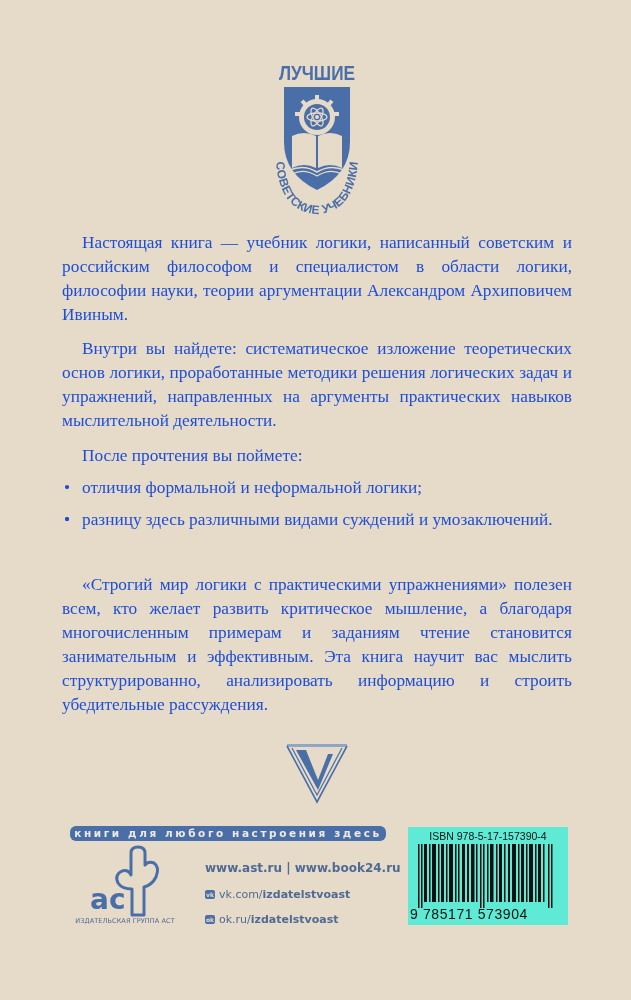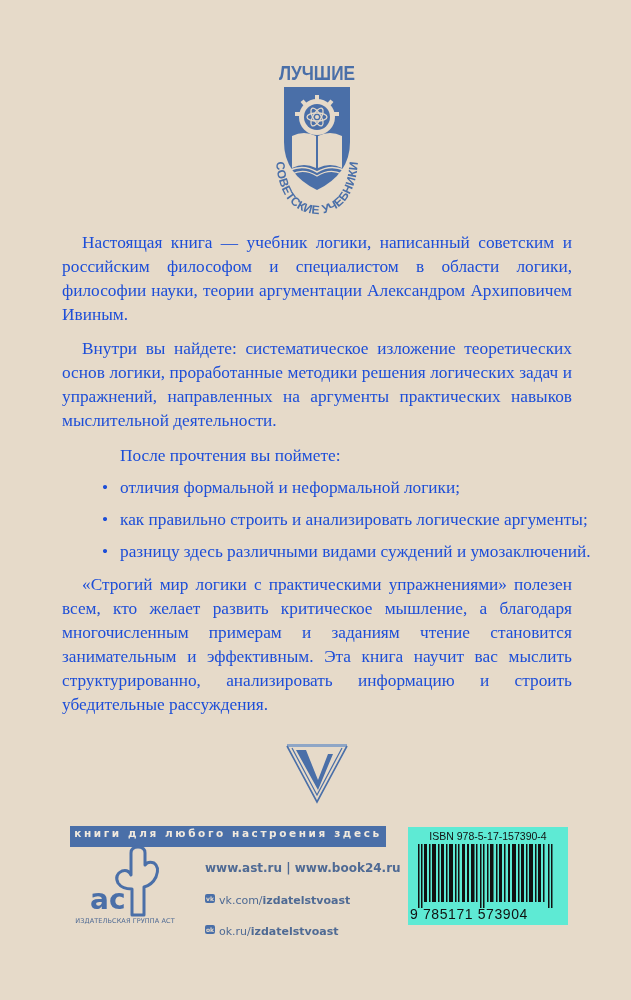--- a/index.html
+++ b/index.html
@@ -46,21 +46,21 @@
       position: absolute;
       left: 62px;
       width: 510px;
       font-size: 17.3px;
       line-height: 24px;
       text-align: justify;
       color: #1d4ed8;
     }
     .p1 { top: 231px; }
     .p2 { top: 337px; }
-    .p3 { top: 444px; margin-left: 38px; }
+    .p3 { top: 444px; }
     .p4 { top: 573px; }
     .indent { text-indent: 20px; }
     .bullet-list {
       margin: 0;
       padding: 0;
       list-style: none;
     }
     .bullet-list li {
       position: relative;
       padding-left: 20px;
@@ -79,31 +79,32 @@
       left: 284px;
       top: 742px;
       width: 66px;
       height: 62px;
     }
     .tagline-bar {
       position: absolute;
       left: 70px;
       top: 826px;
       width: 316px;
-      height: 21px;
+      height: 15px;
       background: #4a6fa8;
       color: #f0e9de;
       font-family: "DejaVu Sans", sans-serif;
       font-weight: bold;
       font-size: 10.5px;
       line-height: 15px;
       letter-spacing: 2.6px;
       text-align: center;
       white-space: nowrap;
       overflow: hidden;
+      border-radius: 6px;
     }
     .ast-logo {
       position: absolute;
       left: 88px;
       top: 845px;
       width: 80px;
       height: 72px;
     }
     .ast-caption {
       position: absolute;
@@ -125,22 +126,23 @@
       color: #4f6a94;
     }
     .links .site {
       font-weight: bold;
       font-size: 12px;
       white-space: nowrap;
       line-height: 16px;
     }
     .links .social {
       display: flex;
+      align-items: center;
       font-size: 11px;
-      margin-top: 18px;
+      margin-top: 12px;
       white-space: nowrap;
       line-height: 13px;
     }
     .links .social b {
       font-weight: bold;
     }
     .social-icon {
       display: inline-block;
       width: 10px;
       height: 9px;
@@ -234,21 +236,21 @@
 </div>
 
 <div class="text-block p1 indent">Настоящая книга — учебник логики, написанный советским и российским философом и специалистом в области логики, философии науки, теории аргументации Александром Архиповичем Ивиным.</div>
 
 <div class="text-block p2 indent">Внутри вы найдете: систематическое изложение теоретических основ логики, проработанные методики решения логических задач и упражнений, направленных на аргументы практических навыков мыслительной деятельности.</div>
 
 <div class="text-block p3">
   <div class="intro-line">После прочтения вы поймете:</div>
   <ul class="bullet-list">
     <li><span class="dot">•</span><span>отличия формальной и неформальной логики;</span></li>
-    <li><span class="dot">•</span><span>как правильно строить и анализировать логические аргументы;</span></li>
+    <li><span class="dot">•</span></li>
     <li><span class="dot">•</span><span>разницу здесь различными видами суждений и умозаключений.</span></li>
   </ul>
 </div>
 
 <div class="text-block p4 indent">«Строгий мир логики с практическими упражнениями» полезен всем, кто желает развить критическое мышление, а благодаря многочисленным примерам и заданиям чтение становится занимательным и эффективным. Эта книга научит вас мыслить структурированно, анализировать информацию и строить убедительные рассуждения.</div>
 
 <svg class="v-logo" viewBox="0 0 66 62">
   <rect x="3" y="2" width="60" height="3" fill="#8fa6c6"></rect>
   <path d="M3 4 L33 60 L63 4" fill="none" stroke="#4a6fa8" stroke-width="1.6"></path>
   <path d="M8 6 L33 53 L58 6" fill="none" stroke="#4a6fa8" stroke-width="1.2"></path>

